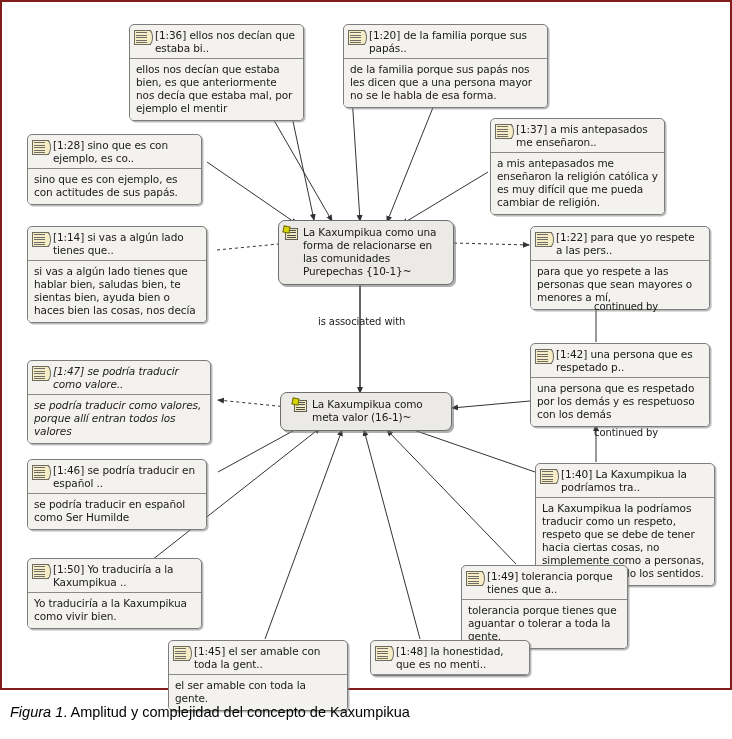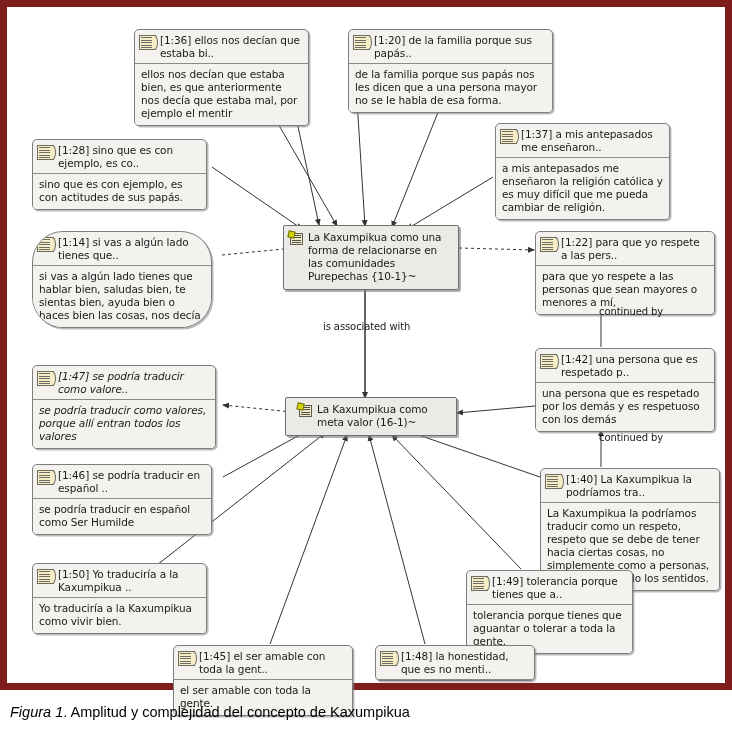--- a/index.html
+++ b/index.html
@@ -15,21 +15,21 @@
     width: 732px;
     height: 739px;
     background: #ffffff;
     overflow: hidden;
   }
   #canvas {
     position: absolute;
     left: 0; top: 0;
     width: 732px;
     height: 690px;
-    border: 7px solid #7f1d1d;
+    border: 2px solid #7f1d1d;
     box-sizing: border-box;
     background: #ffffff;
   }
   #edges {
     position: absolute;
     left: 0; top: 0;
     width: 732px;
     height: 690px;
     pointer-events: none;
   }
@@ -101,21 +101,21 @@
     border-left: none;
     border-radius: 0 60% 60% 0 / 0 50% 50% 0;
     box-sizing: border-box;
   }
   
   .cnode {
     position: absolute;
     box-sizing: border-box;
     background: #eceae6;
     border: 1px solid #6e6e6e;
-    border-radius: 2px;
+    border-radius: 7px;
     box-shadow: 2px 2px 0 rgba(120,120,120,0.6);
     display: flex;
     align-items: flex-start;
     gap: 4px;
     padding: 5px 8px 6px 5px;
   }
   .cnode .clabel {
     font-size: 10.5px;
     line-height: 13px;
     color: #1a1a1a;
@@ -269,21 +269,21 @@
         <span class="memo-icon">
           <span class="sheet"></span>
             <span class="lines"></span>
             <span class="fold"></span>
         </span>
         <span class="qtitle">[1:37] a mis antepasados me enseñaron..</span>
       </div>
       <div class="qbody">a mis antepasados me enseñaron la religión católica y es muy difícil que me pueda cambiar de religión.</div>
     </div>
 
-    <div class="qnode" id="q-1-14" style="left:25px; top:224px; width:180px;border-radius:31px;">
+    <div class="qnode" id="q-1-14" style="left:25px; top:224px; width:180px;">
       <div class="qhead">
         <span class="memo-icon">
           <span class="sheet"></span>
             <span class="lines"></span>
             <span class="fold"></span>
         </span>
         <span class="qtitle">[1:14] si vas a algún lado tienes que..</span>
       </div>
       <div class="qbody">si vas a algún lado tienes que hablar bien, saludas bien, te sientas bien, ayuda bien o haces bien las cosas, nos decía</div>
     </div>

